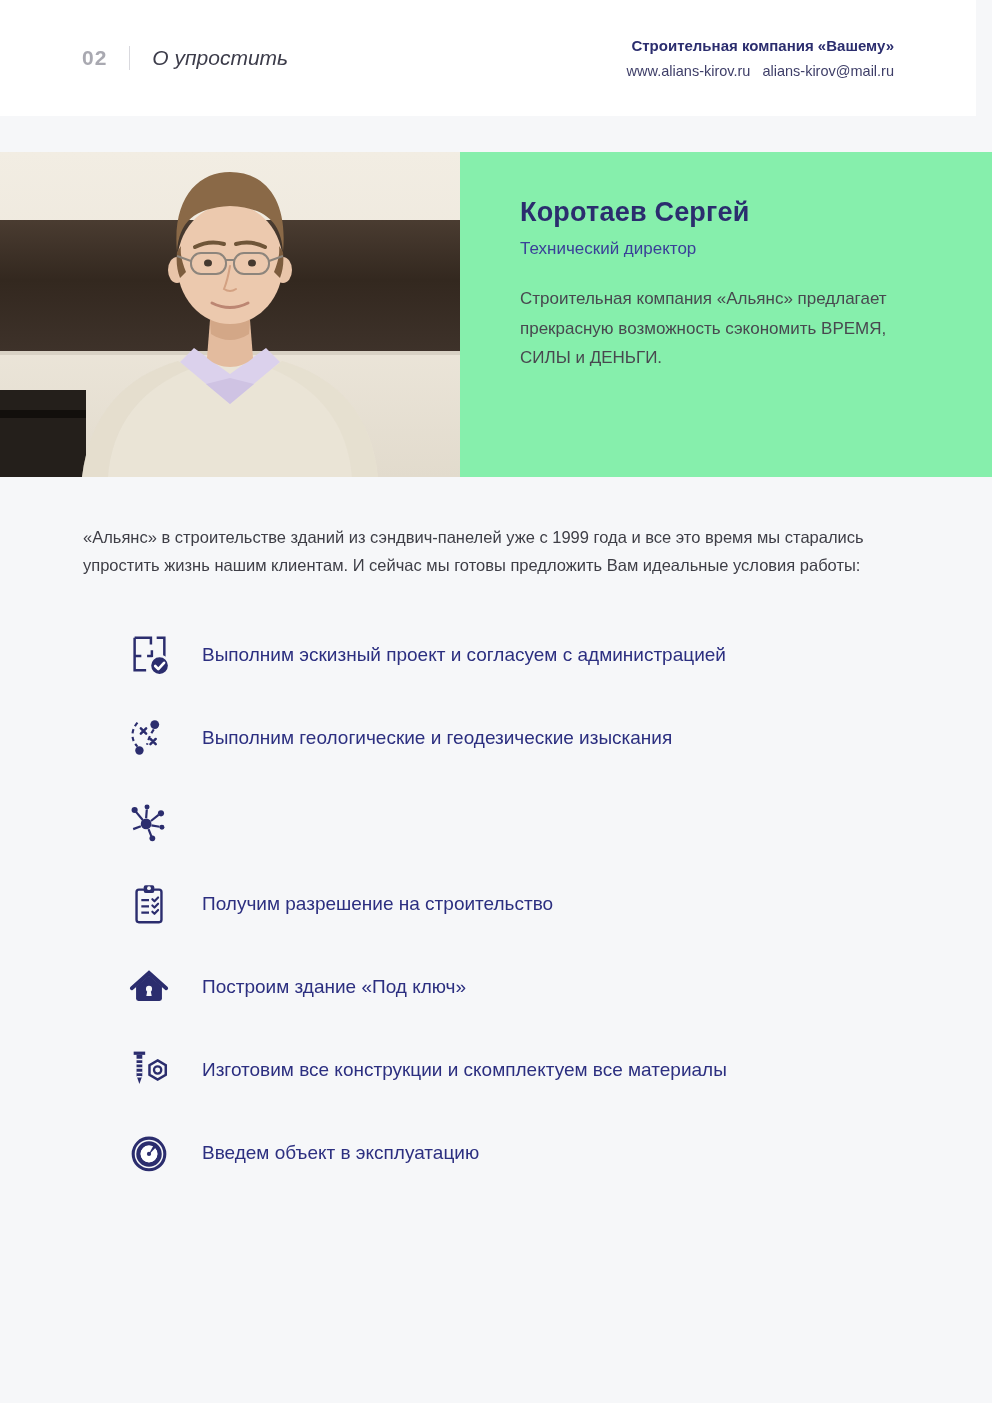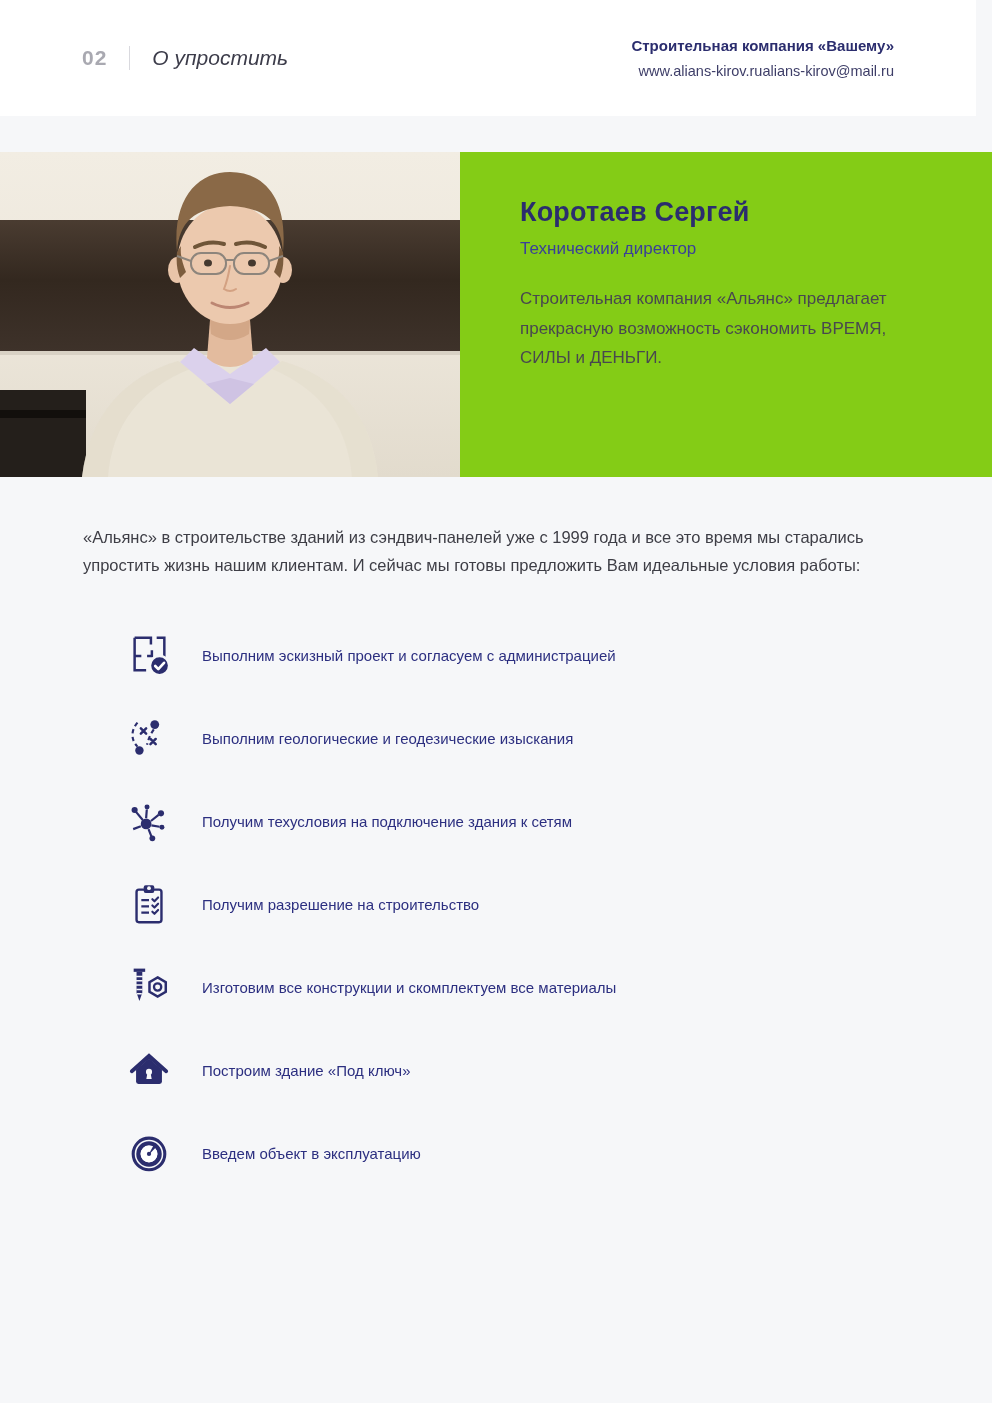--- a/index.html
+++ b/index.html
@@ -14,36 +14,36 @@
     position:absolute; top:0; left:0; right:16px; height:116px; background:#ffffff;
     display:flex; align-items:center; justify-content:space-between;
     padding:8px 82px; box-sizing:border-box;
   }
   .header-left { display:flex; align-items:center; gap:22px; }
   .page-number { font-size:21px; font-weight:bold; color:#a9a9b1; letter-spacing:1px; }
   .header-divider { width:1px; height:24px; background:#d9d9de; }
   .section-title { font-size:21px; font-style:italic; color:#3c3c4a; }
   .header-right { text-align:right; }
   .company-name { font-size:15px; font-weight:bold; color:#2b2d6e; margin-bottom:9px; }
-  .contact-line { font-size:14.5px; color:#3e3e68; display:flex; justify-content:flex-end; }
+  .contact-line { font-size:14.5px; color:#3e3e68; display:flex; gap:12px; justify-content:flex-end; }
   .contact-line span { cursor:pointer; }
   
   .hero { position:absolute; top:152px; left:0; width:992px; height:325px; display:flex; }
   .photo { width:460px; height:325px; flex:none; line-height:0; }
-  .panel { flex:1; background:#84cc16; padding:45px 60px 0 60px; box-sizing:border-box; }
+  .panel { flex:1; background:#86efac; padding:45px 60px 0 60px; box-sizing:border-box; }
   .person-name { font-size:27px; font-weight:bold; color:#2b2d6e; letter-spacing:0.2px; }
   .person-role { font-size:17px; color:#3a4098; margin-top:11px; }
   .person-quote { margin-top:25px; font-size:17px; line-height:1.74; color:#48484f; max-width:424px; }
   
   .intro { position:absolute; left:83px; top:506px; width:840px; font-size:16.5px; line-height:1.73; color:#3e3e46; }
   
   .services { position:absolute; left:125px; top:631px; width:790px; list-style:none; margin:0; padding:0; }
   .service { display:flex; align-items:center; height:48px; margin-bottom:35px; }
   .service-icon { width:48px; height:48px; flex:none; display:flex; align-items:center; justify-content:center; color:#2b2d6e; }
-  .service-label { margin-left:29px; font-size:15px; color:#2c2f80; }
+  .service-label { margin-left:29px; font-size:19px; color:#2c2f80; }
 </style>
 </head>
 <body>
 
 <div class="page">
 
   <div class="header">
     <div class="header-left">
       <span class="page-number">02</span>
       <span class="header-divider"></span>
@@ -157,66 +157,65 @@
         <svg viewBox="0 0 48 48" width="46" height="46" fill="none" stroke="currentColor" stroke-width="2.3">
           <circle cx="21" cy="27" r="5.6" fill="currentColor" stroke="none"></circle>
           <path d="M17.5 23 L10 14 M21 21 L21.7 12 M26 24 L34 17.5 M26.5 28.5 L35 30 M23.5 32.5 L26.5 40 M15.5 29.5 L7.5 32.5"></path>
           <circle cx="9" cy="12.5" r="3.2" fill="currentColor" stroke="none"></circle>
           <circle cx="22" cy="9.5" r="2.6" fill="currentColor" stroke="none"></circle>
           <circle cx="36.5" cy="16" r="3.2" fill="currentColor" stroke="none"></circle>
           <circle cx="37.5" cy="30.5" r="2.6" fill="currentColor" stroke="none"></circle>
           <circle cx="27.5" cy="42" r="3" fill="currentColor" stroke="none"></circle>
         </svg>
       </span>
-      <span class="service-label">Получим техусловия на подключение здания к сетям</span>
     </li>
 
 
     <li class="service">
       <span class="service-icon">
         <svg viewBox="0 0 48 48" width="46" height="46" fill="none" stroke="currentColor" stroke-width="2.5">
           <rect x="11" y="9" width="26" height="34" rx="2.5"></rect>
           <rect x="18.5" y="4.5" width="11" height="8" rx="2" fill="currentColor" stroke="none"></rect>
           <circle cx="24" cy="7.5" r="2" fill="#f6f7f9" stroke="none"></circle>
           <g stroke-width="2.2">
             <path d="M16 20 h8 M16 26.5 h8 M16 33 h8"></path>
             <path d="M27.5 19 l2.2 2.2 l3.8-4 M27.5 25.5 l2.2 2.2 l3.8-4 M27.5 32 l2.2 2.2 l3.8-4" stroke-linecap="round" stroke-linejoin="round"></path>
           </g>
         </svg>
       </span>
       <span class="service-label">Получим разрешение на строительство</span>
     </li>
 
     <li class="service">
       <span class="service-icon">
+        <svg viewBox="0 0 48 48" width="46" height="46">
+          <path d="M24 6.5 L43.5 24 A2 2 0 0 1 41 27 L24 12.5 L7 27 A2 2 0 0 1 4.5 24 Z" fill="currentColor"></path>
+          <path d="M10.5 23.5 L24 12 L37.5 23.5 V36 A2.5 2.5 0 0 1 35 38.5 H13 A2.5 2.5 0 0 1 10.5 36 Z" fill="currentColor"></path>
+          <circle cx="24" cy="26" r="3.2" fill="#f6f7f9"></circle>
+          <path d="M22.3 27.5 H25.7 L26.8 33.5 H21.2 Z" fill="#f6f7f9"></path>
+        </svg>
+      </span>
+      <span class="service-label">Построим здание «Под ключ»</span>
+    </li>
+
+    <li class="service">
+      <span class="service-icon">
         <svg viewBox="0 0 48 48" width="46" height="46" fill="none" stroke="currentColor">
           <path d="M8 6.5 H20" stroke-width="3.4"></path>
           <path d="M11 8 H17 V30 L14 38.5 L11 30 Z" fill="currentColor" stroke="none"></path>
           <path d="M10.5 13 h7 M10.5 17.5 h7 M10.5 22 h7 M10.8 26.5 h6.4 M11.5 31 h5" stroke="#f6f7f9" stroke-width="1.6"></path>
           <path d="M33 14 L41.5 19 V29 L33 34 L24.5 29 V19 Z" stroke-width="2.6"></path>
           <circle cx="33" cy="24" r="3.8" stroke-width="2.4"></circle>
         </svg>
       </span>
       <span class="service-label">Изготовим все конструкции и скомплектуем все материалы</span>
     </li>
 
     <li class="service">
       <span class="service-icon">
-        <svg viewBox="0 0 48 48" width="46" height="46">
-          <path d="M24 6.5 L43.5 24 A2 2 0 0 1 41 27 L24 12.5 L7 27 A2 2 0 0 1 4.5 24 Z" fill="currentColor"></path>
-          <path d="M10.5 23.5 L24 12 L37.5 23.5 V36 A2.5 2.5 0 0 1 35 38.5 H13 A2.5 2.5 0 0 1 10.5 36 Z" fill="currentColor"></path>
-          <circle cx="24" cy="26" r="3.2" fill="#f6f7f9"></circle>
-          <path d="M22.3 27.5 H25.7 L26.8 33.5 H21.2 Z" fill="#f6f7f9"></path>
-        </svg>
-      </span>
-      <span class="service-label">Построим здание «Под ключ»</span>
-    </li>
-
-    <li class="service">
-      <span class="service-icon">
         <svg viewBox="0 0 48 48" width="46" height="46" fill="none" stroke="currentColor">
           <circle cx="24" cy="25" r="16.5" stroke-width="3.2"></circle>
           <circle cx="24" cy="25" r="11" stroke-width="4.6"></circle>
           <circle cx="24" cy="25" r="8.8" fill="#ffffff" stroke="none"></circle>
           <path d="M23 26.5 L29.5 14.5 L32.3 17 Z" fill="currentColor" stroke="none"></path>
           <circle cx="24" cy="25" r="2.2" fill="currentColor" stroke="none"></circle>
         </svg>
       </span>
       <span class="service-label">Введем объект в эксплуатацию</span>
     </li>

